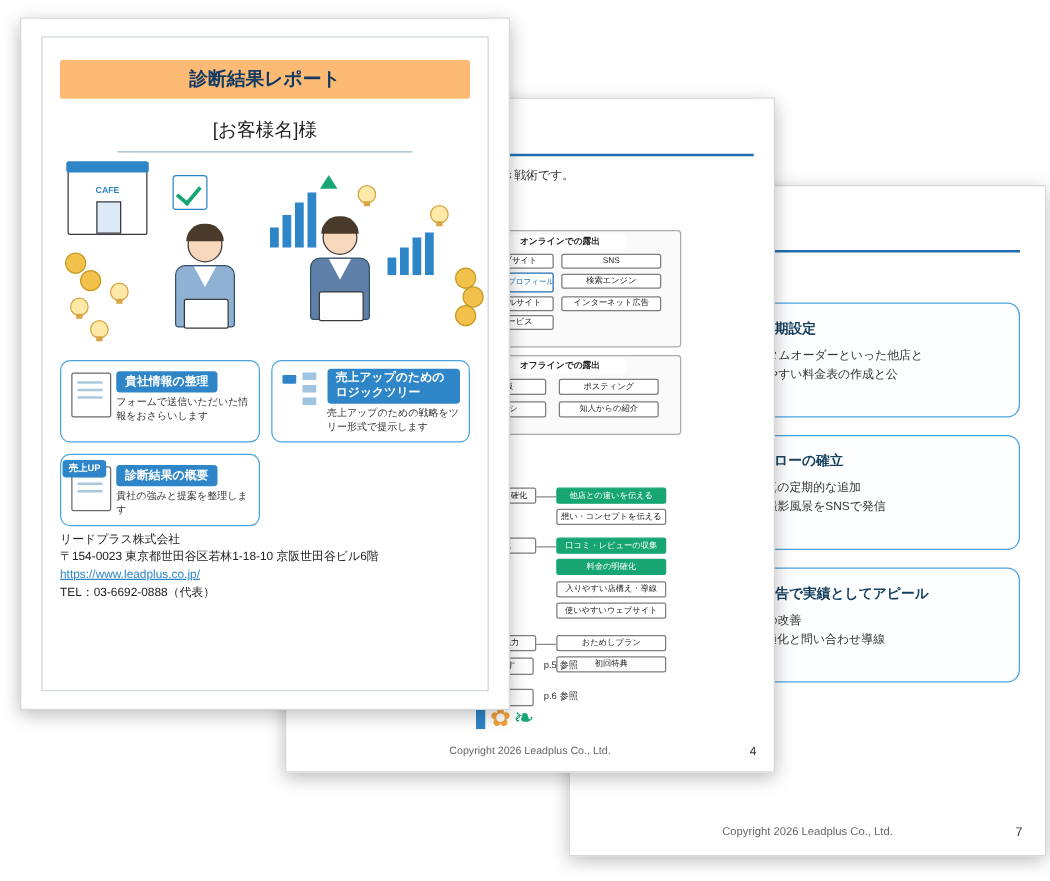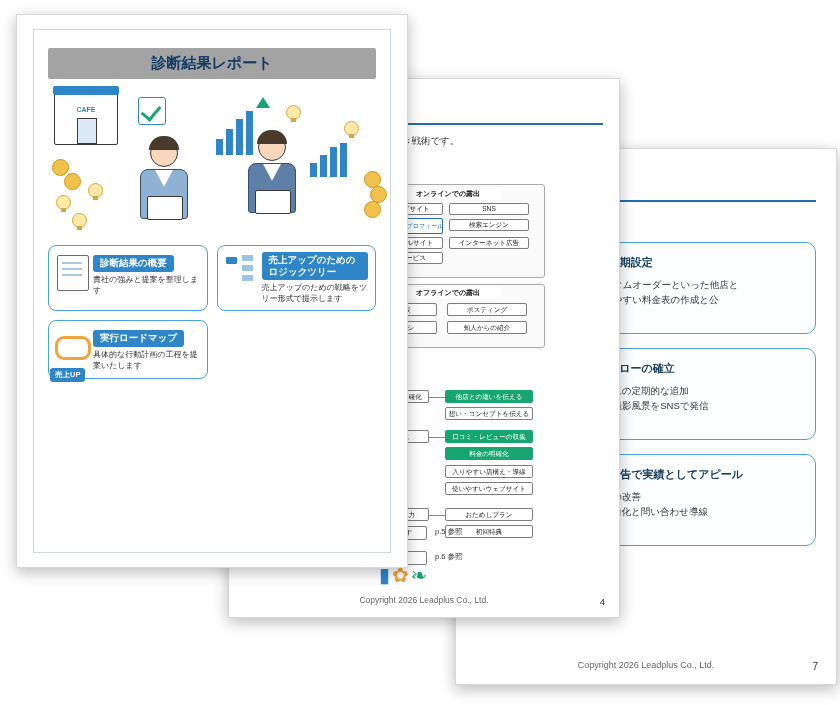--- a/index.html
+++ b/index.html
@@ -72,21 +72,21 @@
     left:16px;top:14px;width:390px;height:552px;
   }
   #p1pad{padding:14px 16px;box-sizing:border-box;height:100%;position:relative;}
   #p1frame{border:1px solid #cfd8e0;height:100%;box-sizing:border-box;padding:12px 14px;position:relative;}
   .hdrband{
     background:#2e86c8;color:#fff;text-align:center;font-weight:bold;
     font-size:20px;letter-spacing:.5px;padding:7px 0;border-radius:2px;
     text-shadow:1px 1px 0 #14537f;
   }
   .subband{
-    background:#a3a3a3;color:#123a63;text-align:center;font-weight:bold;
+    background:#fdba74;color:#123a63;text-align:center;font-weight:bold;
     font-size:15px;padding:6px 0;margin-top:6px;border-radius:2px;
   }
   .cust{
     text-align:center;font-size:15px;color:#222;margin-top:16px;padding-bottom:7px;
     border-bottom:1px solid #9fb7cc;width:72%;margin-left:auto;margin-right:auto;
   }
   .hero{height:152px;position:relative;margin-top:8px;}
   .boxes{display:grid;grid-template-columns:1fr 1fr;gap:9px;margin-top:6px;}
   .ibox{
     border:1.3px solid #4aa3df;border-radius:8px;padding:6px 7px 6px 44px;
@@ -224,20 +224,21 @@
 
     <div class="foot">Copyright 2026  Leadplus Co., Ltd.</div>
     <div class="pnum">4</div>
   </div>
 </div>
 
 <div class="page" id="page1">
   <div id="p1pad">
     <div id="p1frame">
       <div class="subband">診断結果レポート</div>
+      <div class="cust">[お客様名]様</div>
 
       <div class="hero">
         <div class="cafe">
           <div class="awn"></div>
           <div class="lbl">CAFE</div>
           <div class="dr"></div>
         </div>
         <div class="coin" style="left:4px;top:72px"></div>
         <div class="coin" style="left:16px;top:86px"></div>
         <div class="bulb" style="left:8px;top:108px"></div>
@@ -290,39 +291,49 @@
 
       <div class="boxes">
         <div class="ibox">
           <div class="ic">
             <div class="docicon" style="left:2px;top:0">
                 <i style="top:6px"></i>
                 <i style="top:12px"></i>
                 <i style="top:18px"></i>
               </div>
           </div>
-          <div class="bt">診断結果の概要</div>
-          <div class="bd">貴社の強みと提案を整理します</div>
+          <div class="bt">貴社情報の整理</div>
+          <div class="bd">フォームで送信いただいた情報をおさらいします</div>
         </div>
         <div class="ibox">
           <div class="ic">
             <div style="position:absolute;left:2px;top:2px;width:11px;height:7px;background:#2e86c8;border-radius:1px"></div>
             <div style="position:absolute;left:18px;top:0px;width:11px;height:6px;background:#9fc4e2"></div>
             <div style="position:absolute;left:18px;top:10px;width:11px;height:6px;background:#9fc4e2"></div>
             <div style="position:absolute;left:18px;top:20px;width:11px;height:6px;background:#9fc4e2"></div>
           </div>
           <div class="bt" style="line-height:1.25">売上アップのためのロジックツリー</div>
           <div class="bd">売上アップのための戦略をツリー形式で提示します</div>
         </div>
         <div class="ibox">
           <div class="ic">
-            <div style="position:absolute;left:0;top:6px;width:30px;height:18px;border:3px solid #f2a33c;border-radius:9px"></div>
-          </div>
-          <div class="bt">実行ロードマップ</div>
-          <div class="bd">具体的な行動計画の工程を提案いたします</div>
+            <div class="docicon" style="left:2px;top:0">
+                <i style="top:6px"></i>
+                <i style="top:12px"></i>
+                <i style="top:18px"></i>
+              </div>
+          </div>
+          <div class="bt">診断結果の概要</div>
+          <div class="bd">貴社の強みと提案を整理します</div>
         </div>
       </div>
 
       <div style="position:absolute;left:16px;top:338px;background:#2e86c8;color:#fff;font-size:7.5px;font-weight:bold;padding:2px 5px;border-radius:3px">売上UP</div>
 
+      <div class="addr">
+        <div>リードプラス株式会社</div>
+        <div>〒154-0023 東京都世田谷区若林1-18-10 京阪世田谷ビル6階</div>
+        <a href="#">https://www.leadplus.co.jp/</a>
+        <div>TEL：03-6692-0888（代表）</div>
+      </div>
     </div>
   </div>
 </div>
 
 </body></html>

